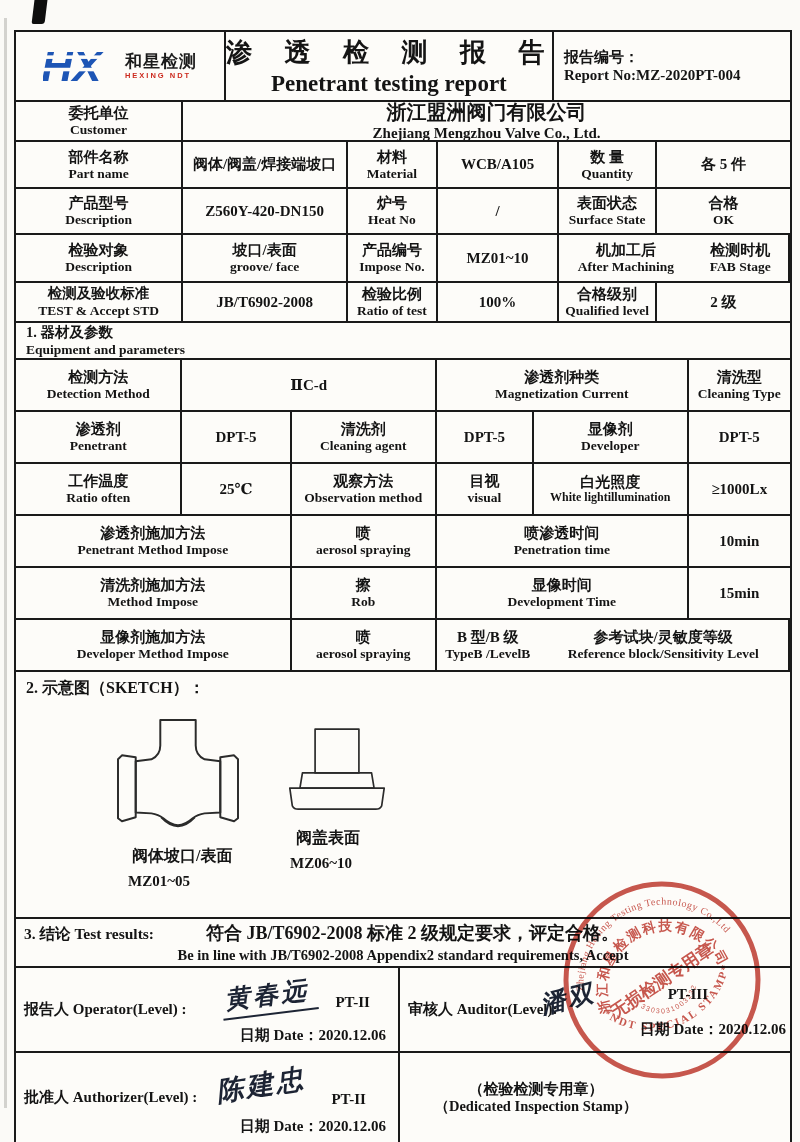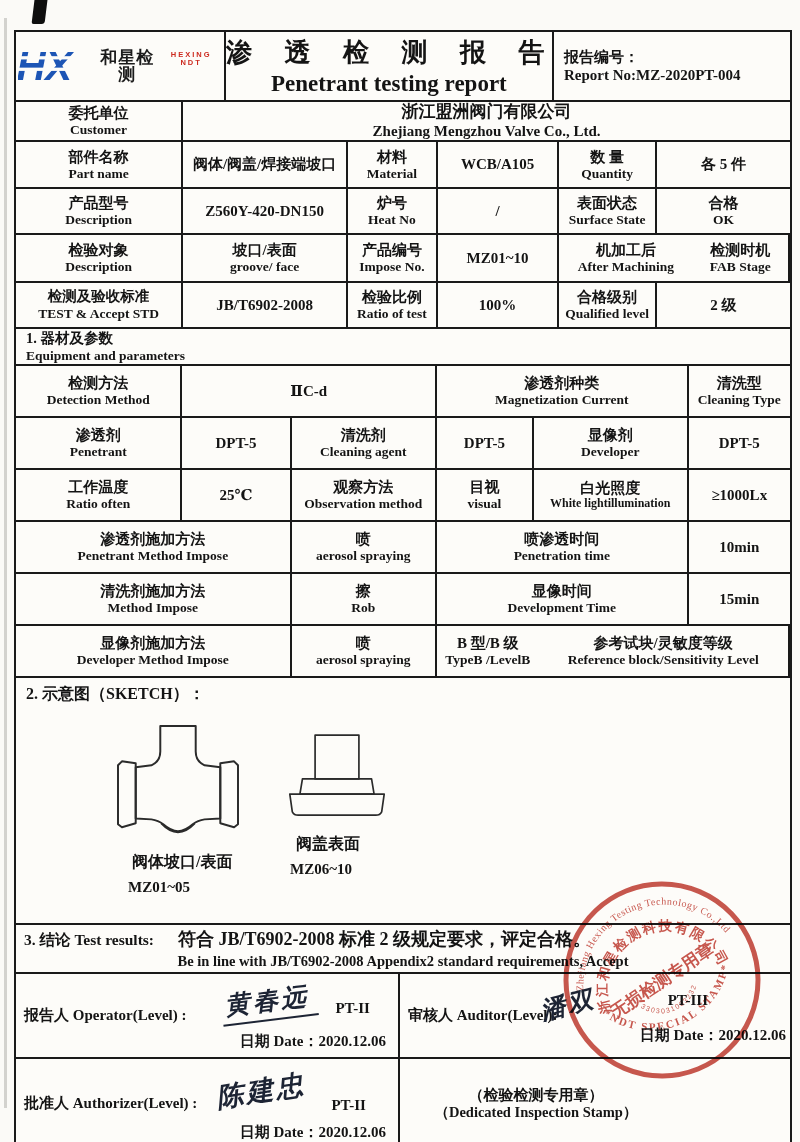--- a/index.html
+++ b/index.html
@@ -20,54 +20,54 @@
   
   .h1{width:27.1%}.h2{width:42.4%}.h3{width:30.5%}
   .c1{width:21.6%}.c2{width:78.4%}
   .k1{width:21.6%}.k2{width:21.3%}.k3{width:11.6%}.k4{width:15.7%}.k5{width:12.6%}.k6{width:17.2%}
   .wA{width:21.5%}.wB{width:14.1%}.wC{width:18.8%}.wD{width:12.5%}.wE{width:20%}.wF{width:13.1%}
   .wBC{width:32.9%}.wDE{width:32.5%}.wAB{width:35.6%}
   .s1{width:49.6%}.s2{width:50.4%}
   
   .hrow{height:70px;}
   .logo-wrap{flex-direction:row;gap:4px;align-items:center;}
-  .logo-txt{display:flex;flex-direction:row;align-items:flex-start;line-height:1;}
+  .logo-txt{display:flex;flex-direction:column;align-items:flex-start;line-height:1;}
   .logo-cn{font-size:17px;font-weight:bold;letter-spacing:1px;color:#1b1b1b;}
   .logo-en{font-size:7.5px;font-weight:bold;color:#cc2a1f;letter-spacing:2px;margin-top:2px;
            font-family:"Liberation Sans","DejaVu Sans",sans-serif;}
   .title-cn{font-size:26px;font-weight:bold;letter-spacing:13px;white-space:nowrap;text-indent:6px;}
   .title-en{font-size:23px;font-weight:bold;margin-top:1px;}
   .repno{align-items:flex-start;text-align:left;padding-left:10px;}
   .repno .cn,.repno .en{font-size:15px;}
   
   .crow{height:40px;}
-  .cust-name .cn{font-size:17px;}
+  .cust-name .cn{font-size:20px;}
   .cust-name .en{font-size:15px;}
   
-  .ir1{height:47px}.ir2{height:46px}.ir3{height:48px}.ir4{height:46px}
+  .ir1{height:47px}.ir2{height:46px}.ir3{height:48px}.ir4{height:40px}
   .std .cn{font-size:14.5px}.std .en{font-size:13.5px}
   
   .sechead{height:35px;border-bottom:2px solid #1a1a1a;display:flex;flex-direction:column;
            justify-content:center;align-items:flex-start;padding-left:10px;line-height:1.1;}
   .sechead .cn{font-size:14.5px}
   .sechead .en{font-size:13.5px}
   .erow{height:52px;}
   
   .sketch{height:245px;border-bottom:2px solid #1a1a1a;position:relative;}
   .sketch-heading{position:absolute;left:10px;top:6px;font-size:16px;font-weight:bold;}
   .fig{position:absolute;display:flex;flex-direction:column;align-items:flex-start;}
   .fig1{left:88px;top:44px;}
   .fig2{left:262px;top:50px;}
   .fig-label{font-size:16px;font-weight:bold;margin-top:10px;margin-left:28px;}
   .fig-serial{font-size:15px;font-weight:bold;margin-top:6px;margin-left:24px;}
   .fig2 .fig-label{margin-left:18px;}
   .fig2 .fig-serial{margin-left:12px;}
   
   .concl{height:49px;display:flex;flex-direction:column;justify-content:center;padding:2px 8px;box-sizing:border-box;}
-  .concl-line1{display:flex;align-items:baseline;font-weight:bold;}
+  .concl-line1{display:flex;align-items:baseline;font-weight:bold;gap:28px;}
   .concl-head{font-size:15.5px;}
   .concl-cn{font-size:18px;margin-left:24px;}
   .concl-en{font-size:14.5px;font-weight:bold;text-align:center;margin-top:2px;}
   
   .sigrow1{height:85px}.sigrow2{height:89px}
   .sig-cell{position:relative;align-items:flex-start;text-align:left;padding:5px 8px;}
   .sig-label{font-size:15px;font-weight:bold;}
   .sig-name{position:absolute;font-size:25px;font-weight:bold;font-style:italic;color:#1d2434;
             transform:rotate(-7deg);letter-spacing:3px;}
   .op-name{left:205px;top:10px;border-bottom:2px solid #1d2434;padding:0 8px 2px 4px;}

